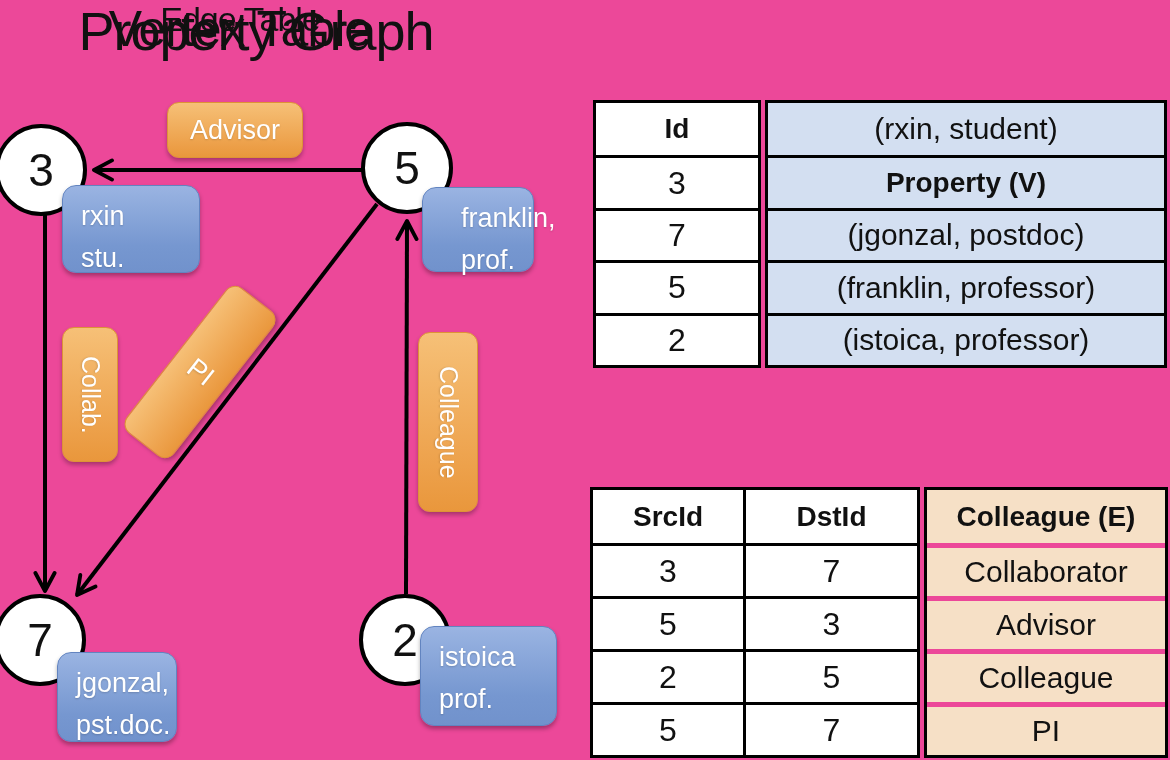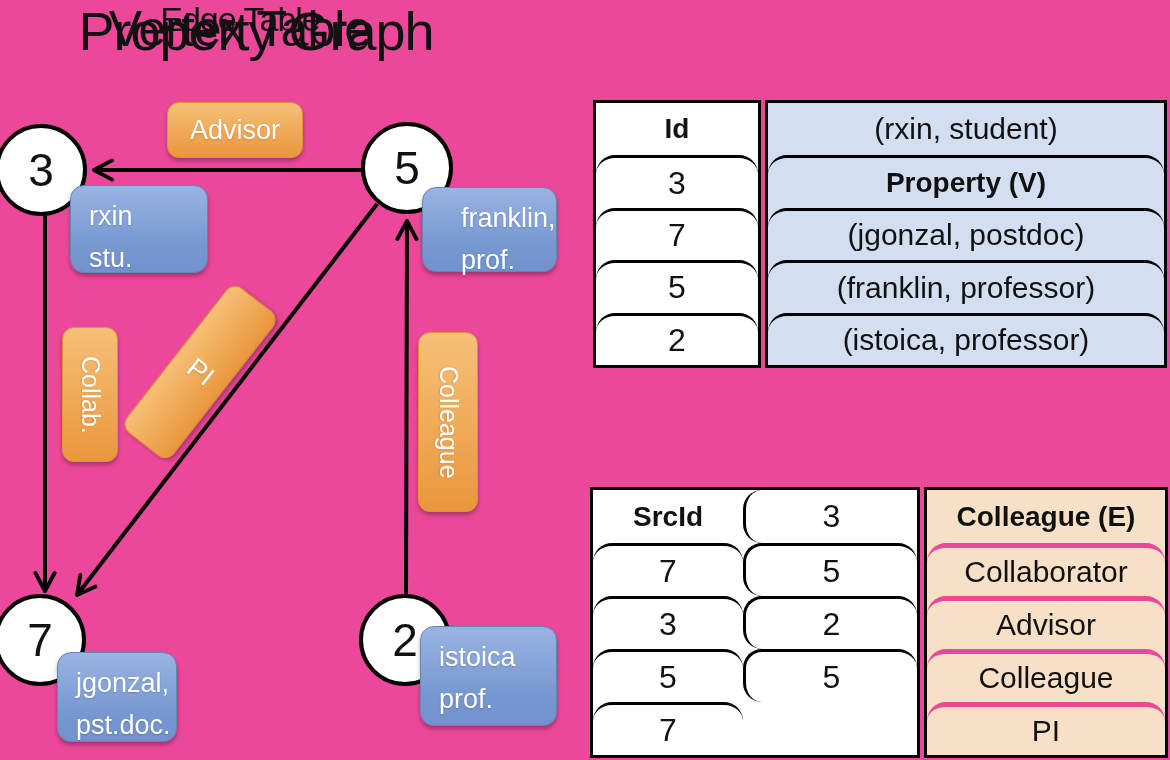--- a/index.html
+++ b/index.html
@@ -34,22 +34,22 @@
 
   .vprop {
     box-sizing:border-box; z-index:3; border-radius:14px;
     background:linear-gradient(180deg, #9ab4e2 0%, var(--vertex-property-fill,#7697d0) 70%, #7192cc 100%);
     border:1px solid #6284c0;
     box-shadow:0 3px 4px rgba(0,0,0,0.30);
     color:#fff; font-size:27px; line-height:1.55;
     padding:10px 8px 6px 18px; white-space:pre-line;
     text-shadow:0 1px 2px rgba(0,0,0,0.18);
   }
-  #prop-rxin     { left:62px;  top:185px; width:138px; height:88px;margin-left:8px; }
-  #prop-franklin { left:422px; top:187px; width:135px; height:85px;padding-left:38px; }
+  #prop-rxin     { left:62px;  top:185px; width:138px; height:88px; }
+  #prop-franklin { left:422px; top:187px; width:112px; height:85px;padding-left:38px; }
   #prop-jgonzal  { left:57px;  top:652px; width:120px; height:90px; }
   #prop-istoica  { left:420px; top:626px; width:137px; height:100px; }
 
   .elabel {
     box-sizing:border-box; z-index:2; border-radius:12px;
     background:linear-gradient(180deg, #f6c077 0%, var(--edge-label-fill,#eda14b) 75%, #e9973c 100%);
     border:1px solid #dd9336;
     box-shadow:0 3px 4px rgba(0,0,0,0.28);
     color:#fff; display:flex; align-items:center; justify-content:center;
     text-shadow:0 1px 2px rgba(0,0,0,0.15);
@@ -64,21 +64,21 @@
   #label-pi .rot90 { display:inline-block; transform:rotate(90deg); }
 
   
   .tbl { display:flex; z-index:2; }
   .subtbl {
     border:3px solid #000; box-sizing:border-box; background:#fff;
     display:grid; height:100%;
   }
   .cell {
     display:flex; align-items:center; justify-content:center;
-    box-sizing:border-box; color:#111; white-space:nowrap;border-radius:19px;
+    box-sizing:border-box; color:#111; white-space:nowrap;
   }
   .cell.hd { font-weight:bold; font-size:28px; }
   .cell.bd { font-size:32px; }
   .cell.txt { font-size:30px; }
 
   #vertex-table { left:593px; top:100px; width:574px; height:268px; }
   #vt-id   { width:168px; grid-template-rows:repeat(5,1fr); }
   #vt-prop { flex:1; margin-left:4px; grid-template-rows:repeat(5,1fr);
              background:var(--vertex-table-property-bg,#d3dff1); }
   #vt-id  .cell + .cell { border-top:3px solid #000; }
@@ -155,20 +155,21 @@
       <div class="cell hd">Property (V)</div>
       <div class="cell txt">(jgonzal, postdoc)</div>
       <div class="cell txt">(franklin, professor)</div>
       <div class="cell txt">(istoica, professor)</div>
     </div>
   </div>
 
   <div class="abs tbl" id="edge-table">
     <div class="subtbl" id="et-ids">
       <div class="cell hd">SrcId</div>
+      <div class="cell hd">DstId</div>
       <div class="cell bd">3</div>
       <div class="cell bd">7</div>
       <div class="cell bd">5</div>
       <div class="cell bd">3</div>
       <div class="cell bd">2</div>
       <div class="cell bd">5</div>
       <div class="cell bd">5</div>
       <div class="cell bd">7</div>
     </div>
     <div class="subtbl" id="et-prop">

